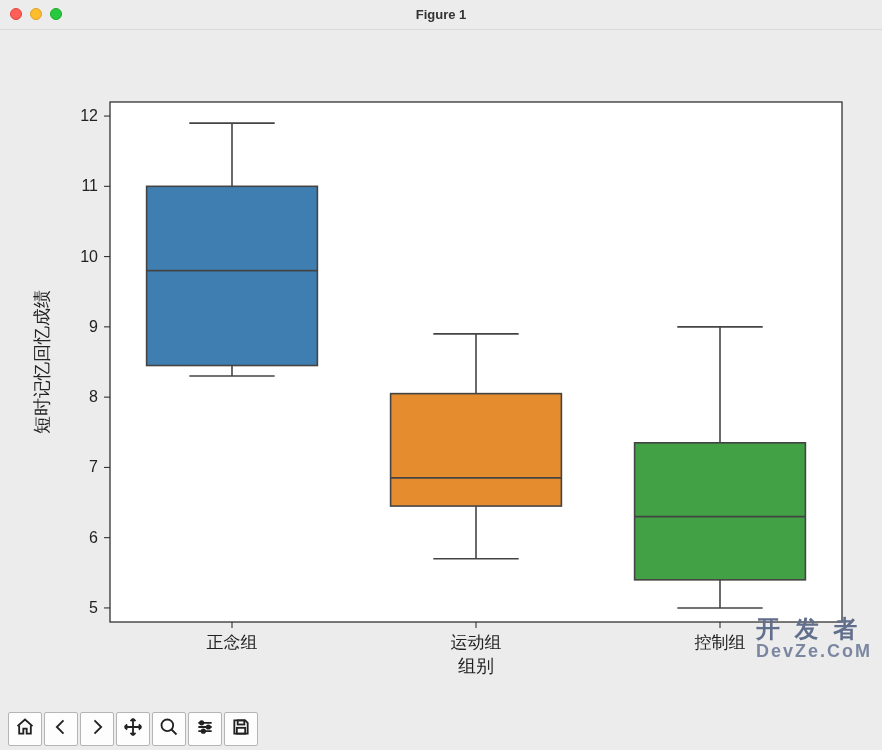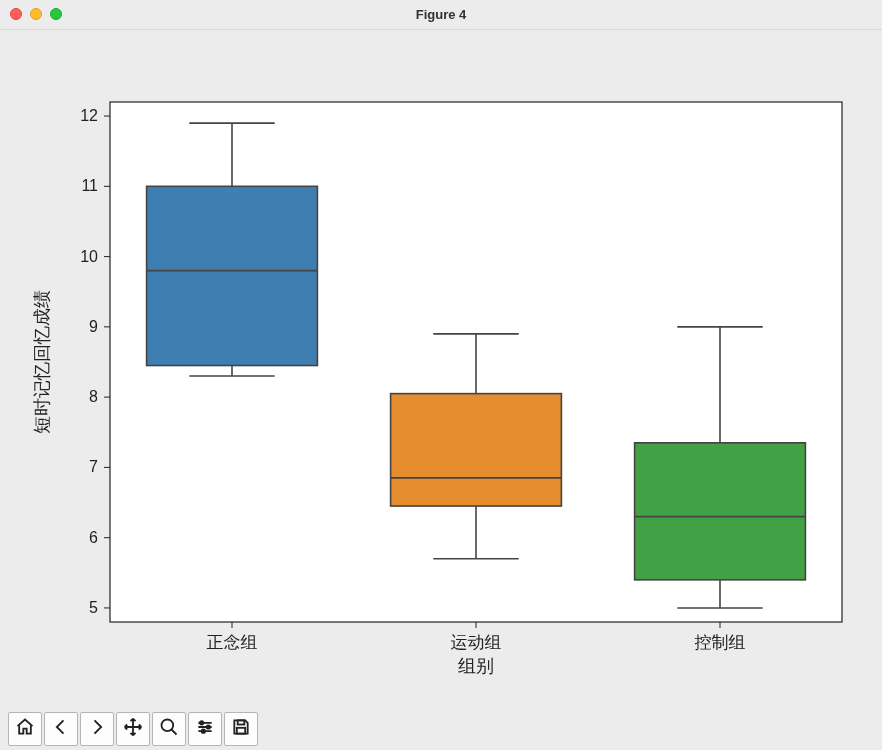--- a/index.html
+++ b/index.html
@@ -24,21 +24,21 @@
 <body>
 
 <div class="window">
 
   <div class="titlebar">
     <div class="traffic-lights">
       <div class="tl tl-close"></div>
       <div class="tl tl-min"></div>
       <div class="tl tl-max"></div>
     </div>
-    <div class="titlebar-title">Figure 4</div>
+    <div class="titlebar-title">Figure 1</div>
   </div>
 
   <div class="figure-area">
     <svg class="chart" id="chart-svg" width="882" height="678">
         <rect x="110" y="72" width="732" height="520" fill="#fff" stroke="#222" stroke-width="1.2"></rect>
         <line x1="104" x2="110" y1="577.9459459459459" y2="577.9459459459459" stroke="#222" stroke-width="1"></line>
         <text x="98" y="582.9459459459459" text-anchor="end" font-size="16" fill="#222">5</text>
         <line x1="104" x2="110" y1="507.6756756756757" y2="507.6756756756757" stroke="#222" stroke-width="1"></line>
         <text x="98" y="512.6756756756756" text-anchor="end" font-size="16" fill="#222">6</text>
         <line x1="104" x2="110" y1="437.40540540540536" y2="437.40540540540536" stroke="#222" stroke-width="1"></line>
@@ -73,20 +73,24 @@
         <line x1="720" x2="720" y1="296.86486486486484" y2="412.81081081081084" stroke="#444" stroke-width="1.6"></line>
         <line x1="720" x2="720" y1="549.8378378378378" y2="577.9459459459459" stroke="#444" stroke-width="1.6"></line>
         <line x1="677.3" x2="762.7" y1="296.86486486486484" y2="296.86486486486484" stroke="#444" stroke-width="1.6"></line>
         <line x1="677.3" x2="762.7" y1="577.9459459459459" y2="577.9459459459459" stroke="#444" stroke-width="1.6"></line>
         <rect x="634.6" y="412.81081081081084" width="170.79999999999998" height="137.02702702702697" fill="#42a045" stroke="#444" stroke-width="1.6"></rect>
         <line x1="634.6" x2="805.4" y1="486.5945945945946" y2="486.5945945945946" stroke="#444" stroke-width="1.8"></line>
         <line x1="720" x2="720" y1="592" y2="598" stroke="#222" stroke-width="1"></line>
         <text x="720" y="618" text-anchor="middle" font-size="17" fill="#222">控制组</text>
         <text x="476" y="642" text-anchor="middle" font-size="18" fill="#222">组别</text>
       </svg>
+    <div class="watermark">
+      <span>开 发 者</span>
+      <span class="sub">DevZe.CoM</span>
+    </div>
   </div>
 
   <div class="toolbar">
     <div class="tool-btn" title="Home">
       <span>
         <svg viewBox="0 0 24 24">
             <path d="M3 11l9-8 9 8"></path>
             <path d="M5 10v10h5v-6h4v6h5V10"></path>
           </svg>
       </span>

